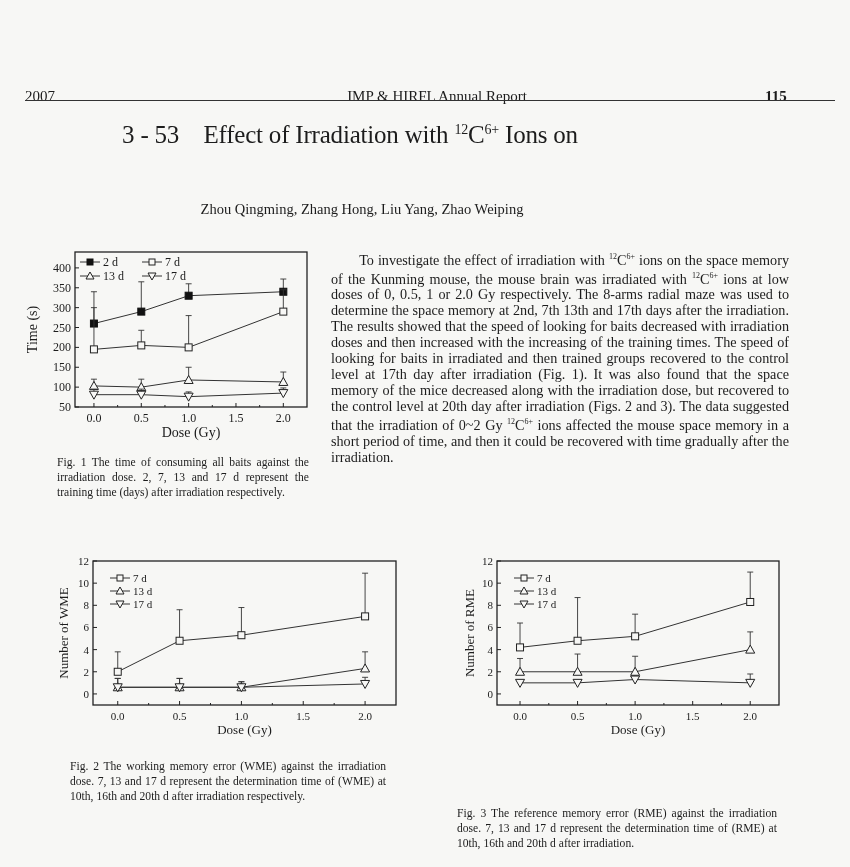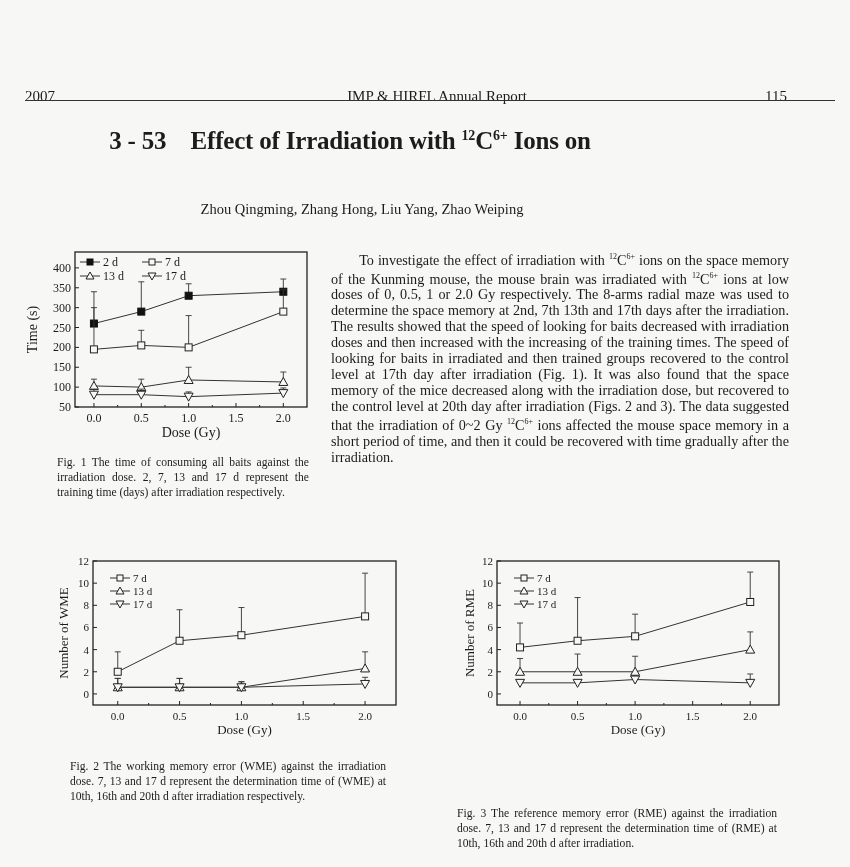--- a/index.html
+++ b/index.html
@@ -1,34 +1,34 @@
 <!DOCTYPE html>
 <html><head>
 <meta charset="utf-8">
 <style>
   html,body{margin:0;padding:0;}
   body{width:850px;height:867px;background:#f7f7f5;position:relative;overflow:hidden;
        font-family:"Liberation Serif","DejaVu Serif",serif;color:#1c1c1c;}
   .abs{position:absolute;}
   .hdr{top:76px;font-size:15px;margin-top:12px;}
   .rule{left:25px;top:100px;width:810px;height:1px;background:#333;}
-  .title{left:0;width:700px;top:120px;text-align:center;font-weight:bold;font-size:25px;line-height:31px;letter-spacing:-0.2px;}
+  .title{left:0;width:700px;top:114px;text-align:center;font-weight:normal;font-size:25px;line-height:31px;letter-spacing:-0.2px;}
   .title sup{font-size:14px;}
   .authors{left:0;width:724px;top:200px;text-align:center;font-size:14.5px;line-height:19px;}
   .body{left:331px;top:249px;width:458px;font-size:14.2px;line-height:16px;text-align:justify;}
   .body sup{font-size:8px;}
   .cap{font-size:11.6px;line-height:15px;text-align:justify;}
   svg text{font-family:"Liberation Serif","DejaVu Serif",serif;fill:#1c1c1c;}
 </style>
 </head>
 <body>
 
 <div class="abs hdr" style="left:25px;">2007</div>
 <div class="abs hdr" style="left:0;width:850px;text-align:center;padding-left:12px;">IMP &amp; HIRFL Annual Report</div>
-<div class="abs hdr" style="left:765px;">115</div>
+<div class="abs hdr" style="left:765px;font-weight:bold;">115</div>
 <div class="abs rule"></div>
 
 <div class="abs title">
   <div>
     <span>3 - 53</span>&nbsp;&nbsp;&nbsp;&nbsp;<span>Effect of Irradiation with </span><sup>12</sup><span>C</span><sup>6+</sup><span> Ions on</span>
   </div>
 </div>
 
 <div class="abs authors">
   <div>Zhou Qingming, Zhang Hong, Liu Yang, Zhao Weiping</div>

